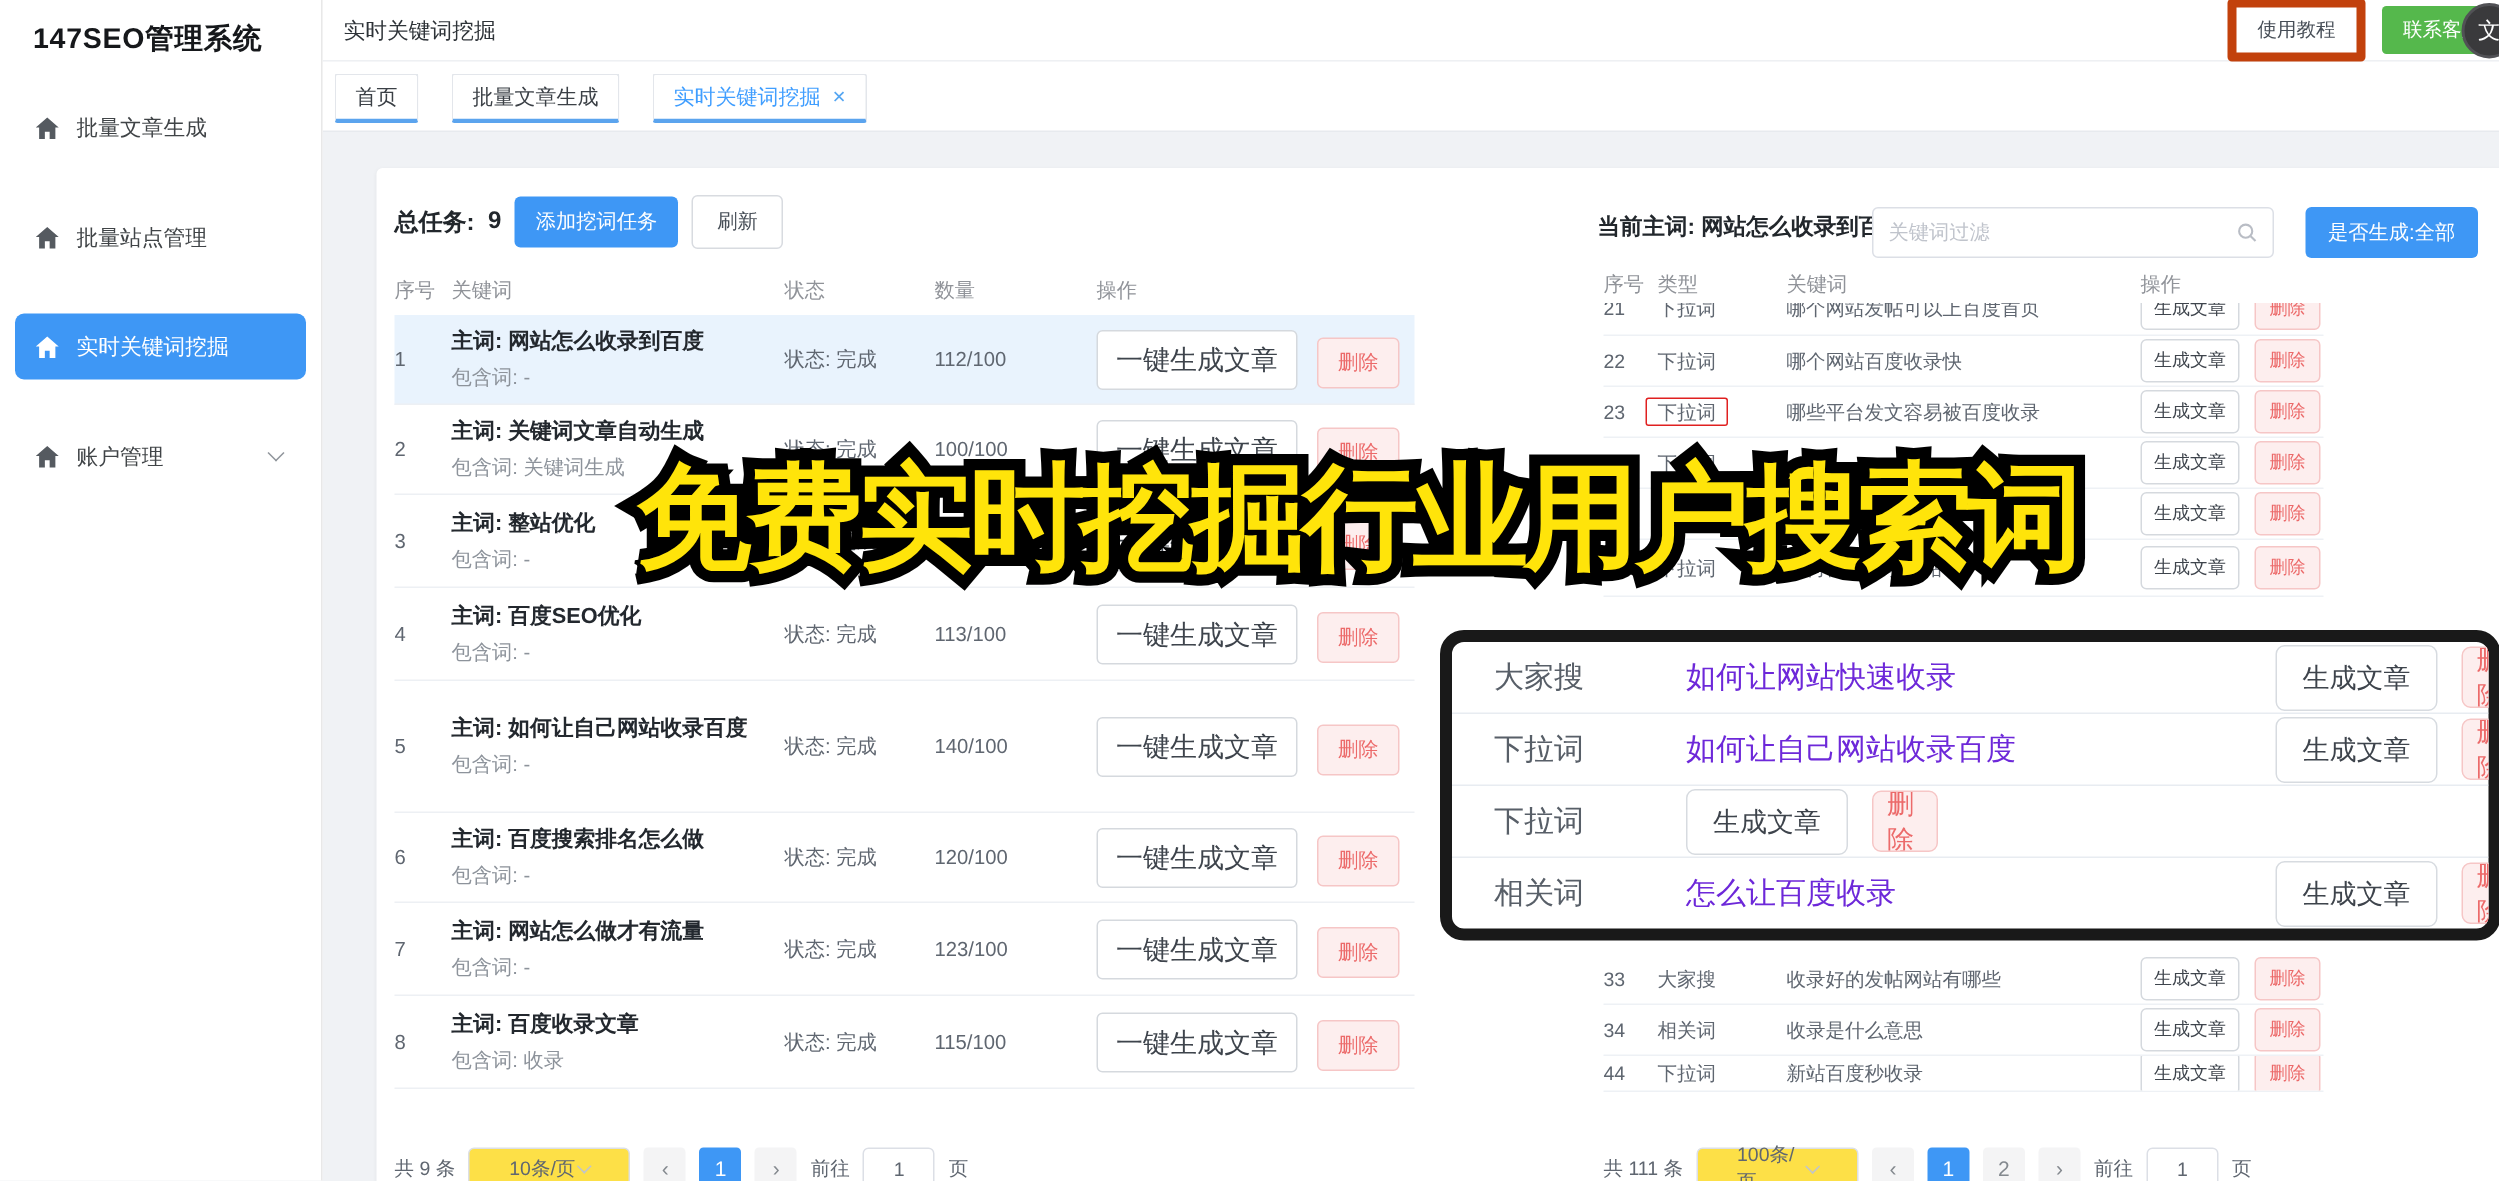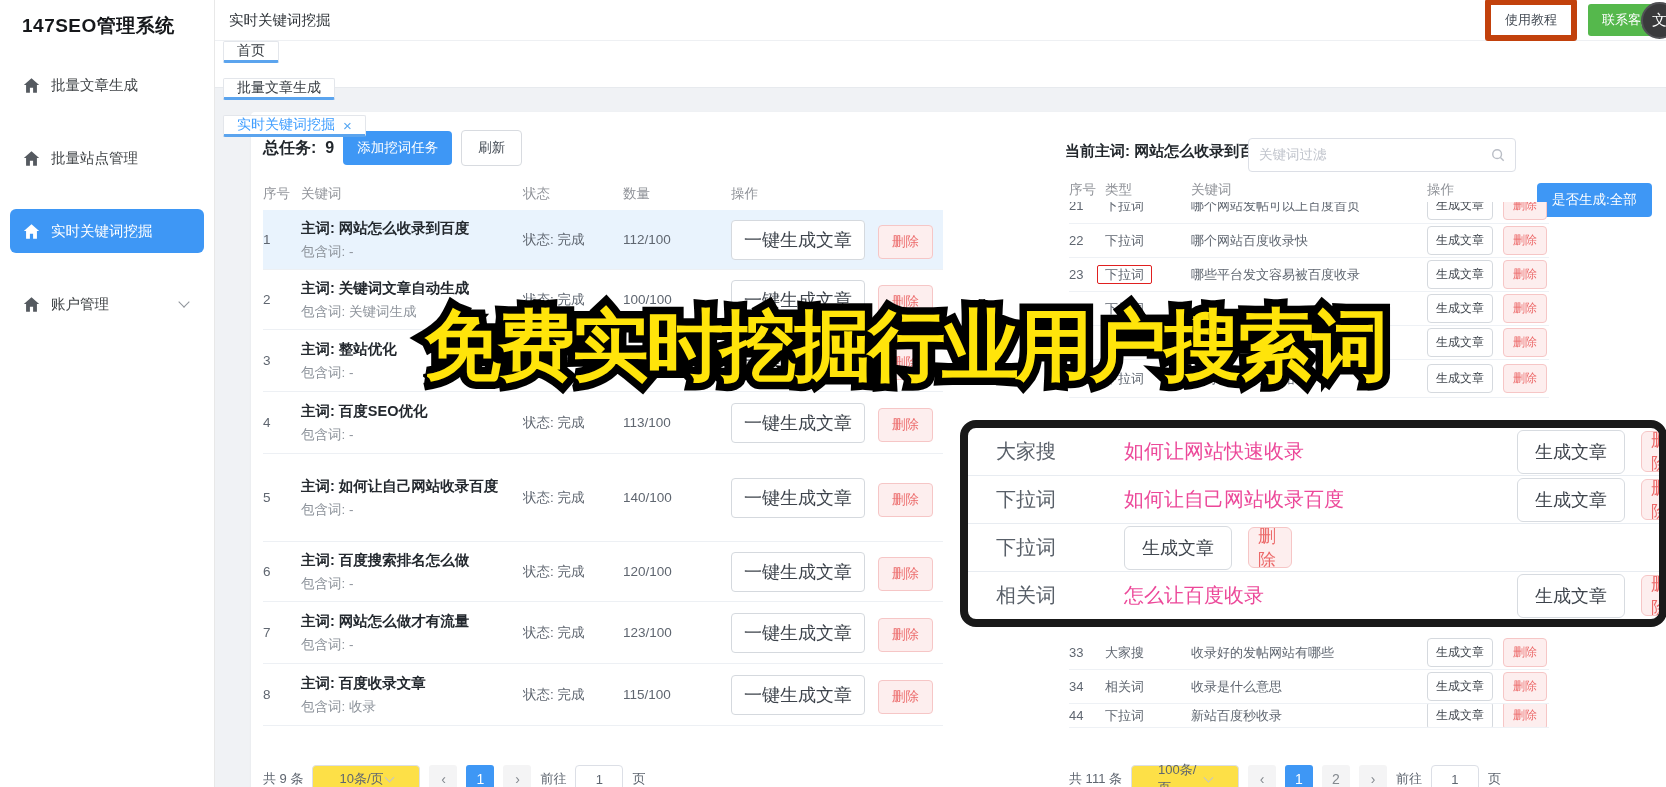--- a/index.html
+++ b/index.html
@@ -28,21 +28,21 @@
   .btn-tutorial { border:6px solid #c2410c; border-radius:3px; background:#fff; color:#474e57;
     font-size:13px; padding:6px 14px; cursor:pointer; }
   .btn-contact { margin-left:11px; margin-right:-34px; background:#55b84c; border:none; border-radius:3px;
     color:#fff; font-size:13px; padding:7px 46px 7px 14px; cursor:pointer; }
   .translate-badge { position:absolute; right:-12px; top:2px; width:37px; height:37px; border-radius:50%;
     background:#3a3a3c; border:2px solid #515155; color:#fff; font-size:15px;
     display:flex; align-items:center; justify-content:center; z-index:5; }
 
   
   .tabbar { position:absolute; left:215px; top:41px; width:1451px; height:47px; background:#fff;
-    border-bottom:1px solid #e7eaee; display:flex; align-items:flex-start; padding-left:8px; gap:10px; z-index:14;flex-direction:column; }
+    border-bottom:1px solid #e7eaee; display:flex; align-items:flex-end; padding-left:8px; gap:22px; z-index:14; }
   .tab { height:33px; margin-bottom:5px; display:flex; align-items:center; padding:0 13px;
     background:#fff; border:1px solid #e3e6eb; border-bottom:3px solid #5ba4ee; border-radius:2px;
     font-size:14px; color:#3b4046; cursor:pointer; white-space:nowrap; }
   .tab.active { color:#409eff; }
   .tab .close { margin-left:8px; color:#55a6f2; font-size:15px; line-height:1; }
 
   
   .card { position:absolute; left:251px; top:112px; width:1430px; height:700px; background:#fff;
     border-radius:4px; box-shadow:0 1px 3px rgba(0,0,0,.05); z-index:10; }
 
@@ -79,21 +79,21 @@
   .goto-input { width:48px; height:28px; border:1px solid #dcdfe6; border-radius:4px; text-align:center;
     font-size:13px; color:#5f6670; background:#fff; }
 
   
   .rp-label { position:absolute; left:814px; top:30px; font-size:15px; font-weight:bold; color:#22272c; white-space:nowrap; }
   .rp-filter { position:absolute; left:997px; top:26px; width:268px; height:34px; border:1px solid #dcdfe6;
     border-radius:4px; background:#fff; display:flex; align-items:center; justify-content:space-between;
     padding:0 10px; }
   .rp-filter .ph { color:#c0c4cc; font-size:13.5px; }
   .rp-genall { position:absolute; left:1286px; top:26px; height:34px; background:#3e97f5; border:none;
-    border-radius:4px; color:#fff; font-size:13.5px; padding:0 15px; cursor:pointer; white-space:nowrap;margin-top:45px; }
+    border-radius:4px; color:#fff; font-size:13.5px; padding:0 15px; cursor:pointer; white-space:nowrap; }
 
   .rp-table { position:absolute; left:818px; top:66px; width:480px; }
   .rp-head { display:flex; align-items:center; height:24px; font-size:13.5px; color:#909399; }
   .r-no{width:36px;} .r-type{width:86px;} .r-kw{flex:1;} .r-ops{width:122px; display:flex; align-items:center;}
   .rp-row { display:flex; align-items:center; height:34px; border-bottom:1px solid #eef1f5;
     font-size:13px; color:#5f6670; }
   .rp-row .r-kw { white-space:nowrap; overflow:visible; }
   .btn-gen-s { background:#fff; border:1px solid #d5d9de; border-radius:4px; color:#3e444c;
     font-size:12px; padding:5px 8px; cursor:pointer; white-space:nowrap; }
   .btn-del-s { background:#fdeeee; border:1px solid #f6c6c6; border-radius:4px; color:#ec6a6a;
@@ -115,21 +115,21 @@
     -webkit-text-stroke:15px #000; text-shadow:0 4px 0 #000, 0 -3px 0 #000, 4px 0 0 #000, -4px 0 0 #000; }
   .banner .b-front { position:relative; color:#ffe40a; }
 
   
   .inset { position:absolute; left:709px; top:308px; width:707px; height:207px; background:#fff;
     border:8px solid #191919; border-radius:16px; z-index:40; overflow:hidden;
     display:flex; flex-direction:column; }
   .inset-row { flex:1; display:flex; align-items:center; padding-left:28px; border-bottom:1px solid #e8ecf1; }
   .inset-row:last-child { border-bottom:none; }
   .inset-type { width:128px; font-size:20px; color:#585f68; }
-  .inset-kw { flex:1; font-size:20px; color:#ec4899; }
+  .inset-kw { flex:1; font-size:20px; color:#6d28d9; }
   .inset-gen { background:#fff; border:1.5px solid #d7dbe0; border-radius:6px; color:#3e444c;
     font-size:18px; padding:9px 17px; cursor:pointer; white-space:nowrap; }
   .inset-del { width:44px; height:41px; background:#fdeeee; border:1.5px solid #f6c6c6; border-radius:6px;
     color:#ec6a6a; font-size:18px; margin-left:16px; margin-right:-26px; display:flex; align-items:center;
     padding-left:9px; overflow:hidden; cursor:pointer; }
 </style>
 </head>
 <body>
 
 <div class="sidebar">

